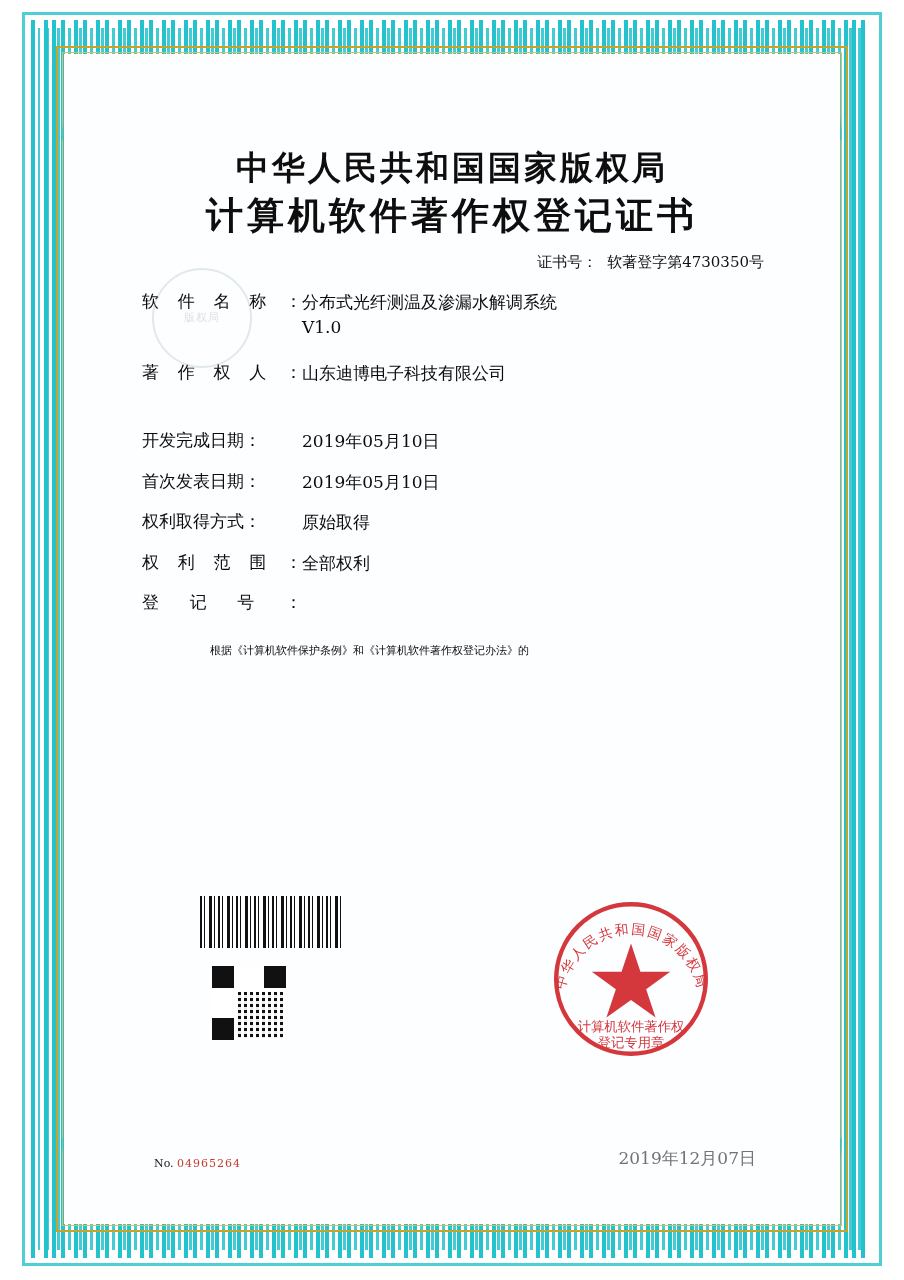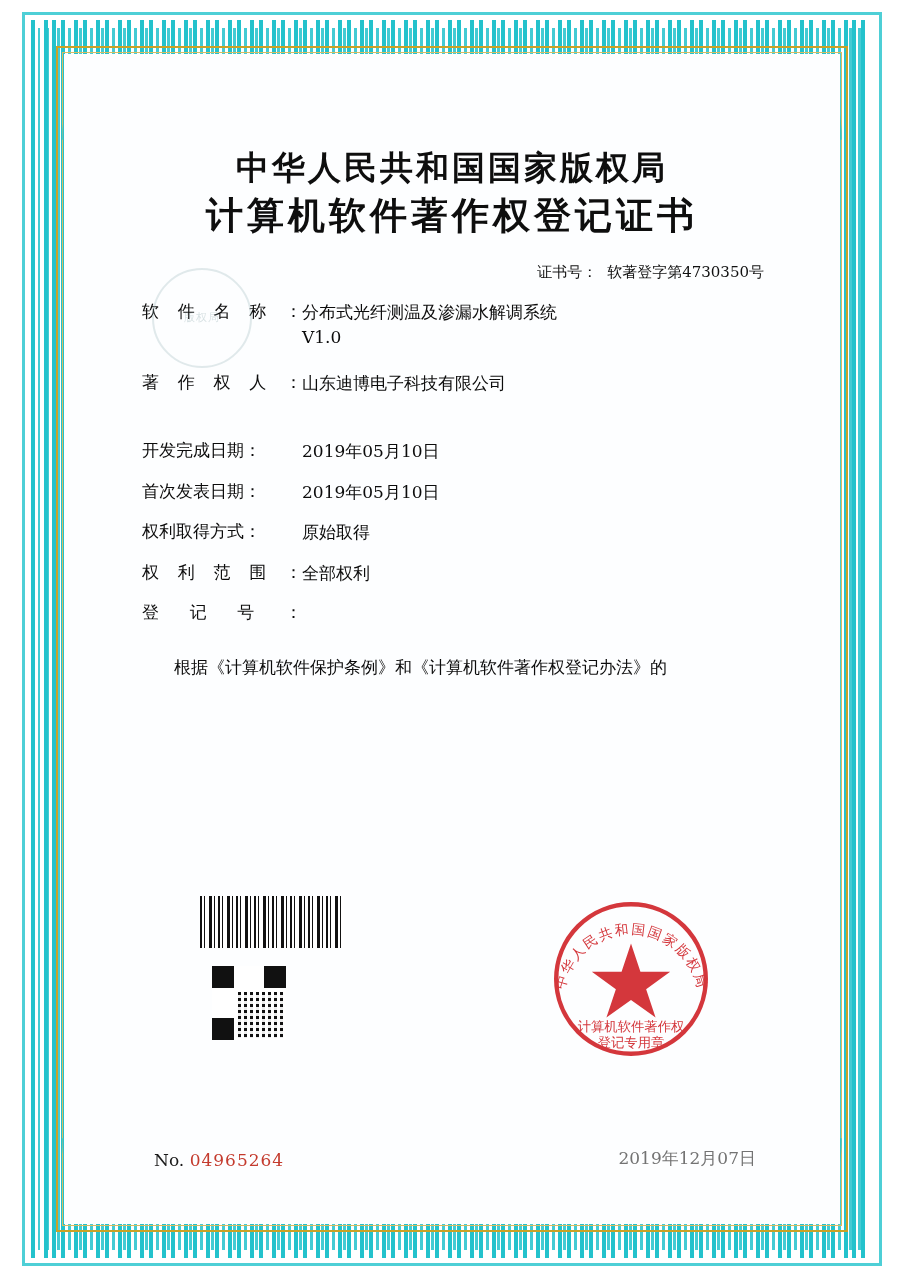--- a/index.html
+++ b/index.html
@@ -130,21 +130,21 @@
     margin-top: 92px;
     font-size: 33px;
     letter-spacing: 3px;
   }
   .title-sub {
     font-size: 37px;
     letter-spacing: 4px;
   }
 
   .cert-no {
-    margin-top: 22px;
+    margin-top: 12px;
     padding-right: 76px;
     text-align: right;
     font-size: 15px;
     color: #111;
     font-family: "DejaVu Serif", "Liberation Serif", serif;
   }
   .cert-no .label { margin-right: 10px; }
 
   
   .fields {
@@ -175,23 +175,23 @@
   }
   .row .val .line2 { display: block; }
 
   .gap-lg { height: 26px; }
 
   .row.compact { margin-bottom: 16px; }
 
   
   .statement {
     margin-top: 26px;
-    padding-left: 76px;
+    padding-left: 112px;
     padding-right: 70px;
-    font-size: 17px;
+    font-size: 11px;
     line-height: 2.0;
     font-family: "DejaVu Serif", "Liberation Serif", serif;
     color: #0c0c0c;
   }
   .statement .indent { text-indent: 34px; display: block; }
 
   
   .barcode {
     position: absolute;
     left: 136px;
@@ -245,21 +245,21 @@
     position: absolute;
     left: 0; right: 0;
     bottom: 54px;
     padding: 0 84px 0 90px;
     display: flex;
     justify-content: space-between;
     align-items: flex-end;
     font-family: "DejaVu Serif", "Liberation Serif", serif;
   }
   .footer .no {
-    font-size: 17px;
+    font-size: 11px;
     color: #1a1a1a;
   }
   .footer .no .num { color: #c43b2e; letter-spacing: 1px; }
   .footer .date {
     font-size: 17px;
     color: #737373;
   }
 </style>
 </head>
 <body>

